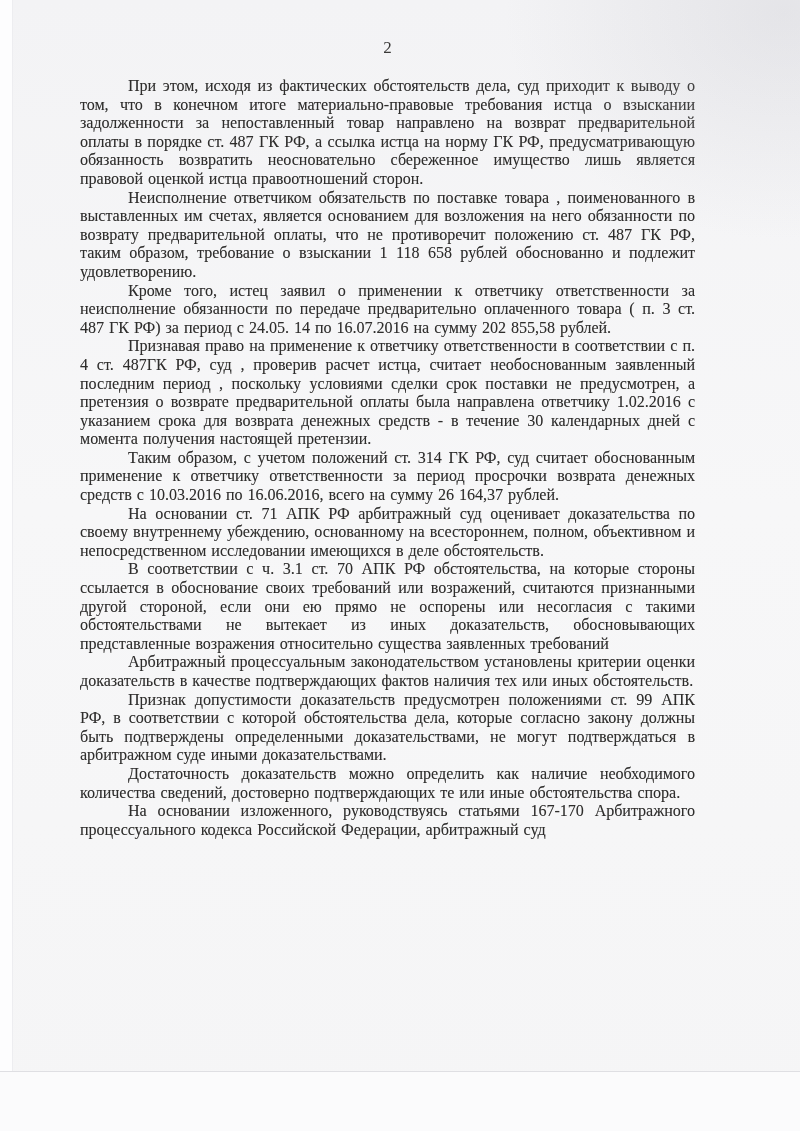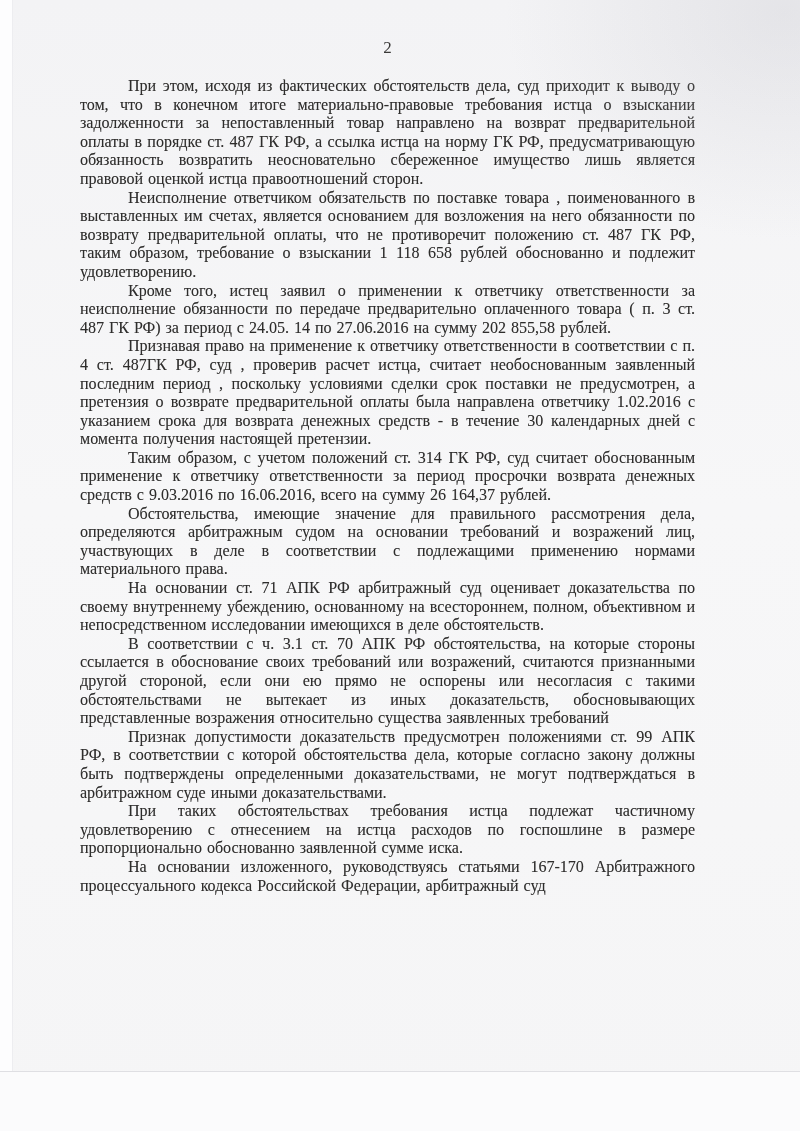--- a/index.html
+++ b/index.html
@@ -65,24 +65,24 @@
 </head>
 <body>
 
 <div class="scan">
   <div class="left-strip"></div>
   <div class="corner-shade"></div>
   <div class="page-number">2</div>
   <div class="text-block">
       <p class="para">При этом, исходя из фактических обстоятельств дела, суд приходит к выводу о том, что в конечном итоге материально-правовые требования истца о взыскании задолженности за непоставленный товар направлено на возврат предварительной оплаты в порядке ст. 487 ГК РФ, а ссылка истца на норму ГК РФ, предусматривающую обязанность возвратить неосновательно сбереженное имущество лишь является правовой оценкой истца правоотношений сторон.</p>
       <p class="para">Неисполнение ответчиком обязательств по поставке товара , поименованного в выставленных им счетах, является основанием для возложения на него обязанности по возврату предварительной оплаты, что не противоречит положению ст. 487 ГК РФ, таким образом, требование о взыскании 1 118 658 рублей обоснованно и подлежит удовлетворению.</p>
-      <p class="para">Кроме того, истец заявил о применении к ответчику ответственности за неисполнение обязанности по передаче предварительно оплаченного товара ( п. 3 ст. 487 ГК РФ) за период с 24.05. 14 по 27.06.2016 на сумму 202 855,58 рублей.</p>
+      <p class="para">Кроме того, истец заявил о применении к ответчику ответственности за неисполнение обязанности по передаче предварительно оплаченного товара ( п. 3 ст. 487 ГК РФ) за период с 24.05. 14 по 16.07.2016 на сумму 202 855,58 рублей.</p>
       <p class="para">Признавая право на применение к ответчику ответственности в соответствии с п. 4 ст. 487ГК РФ, суд , проверив расчет истца, считает необоснованным заявленный последним период , поскольку условиями сделки срок поставки не предусмотрен, а претензия о возврате предварительной оплаты была направлена ответчику 1.02.2016 с указанием срока для возврата денежных средств - в течение 30 календарных дней с момента получения настоящей претензии.</p>
-      <p class="para">Таким образом, с учетом положений ст. 314 ГК РФ, суд считает обоснованным применение к ответчику ответственности за период просрочки возврата денежных средств с 9.03.2016 по 16.06.2016, всего на сумму 26 164,37 рублей.</p>
-      <p class="para">Обстоятельства, имеющие значение для правильного рассмотрения дела, определяются арбитражным судом на основании требований и возражений лиц, участвующих в деле в соответствии с подлежащими применению нормами материального права.</p>
+      <p class="para">Таким образом, с учетом положений ст. 314 ГК РФ, суд считает обоснованным применение к ответчику ответственности за период просрочки возврата денежных средств с 10.03.2016 по 16.06.2016, всего на сумму 26 164,37 рублей.</p>
       <p class="para">На основании ст. 71 АПК РФ арбитражный суд оценивает доказательства по своему внутреннему убеждению, основанному на всестороннем, полном, объективном и непосредственном исследовании имеющихся в деле обстоятельств.</p>
       <p class="para">В соответствии с ч. 3.1 ст. 70 АПК РФ обстоятельства, на которые стороны ссылается в обоснование своих требований или возражений, считаются признанными другой стороной, если они ею прямо не оспорены или несогласия с такими обстоятельствами не вытекает из иных доказательств, обосновывающих представленные возражения относительно существа заявленных требований</p>
+      <p class="para">Арбитражный процессуальным законодательством установлены критерии оценки доказательств в качестве подтверждающих фактов наличия тех или иных обстоятельств.</p>
       <p class="para">Признак допустимости доказательств предусмотрен положениями ст. 99 АПК РФ, в соответствии с которой обстоятельства дела, которые согласно закону должны быть подтверждены определенными доказательствами, не могут подтверждаться в арбитражном суде иными доказательствами.</p>
-      <p class="para">При таких обстоятельствах требования истца подлежат частичному удовлетворению с отнесением на истца расходов по госпошлине в размере пропорционально обоснованно заявленной сумме иска.</p>
+      <p class="para">Достаточность доказательств можно определить как наличие необходимого количества сведений, достоверно подтверждающих те или иные обстоятельства спора.</p>
       <p class="para">На основании изложенного, руководствуясь статьями 167-170 Арбитражного процессуального кодекса Российской Федерации, арбитражный суд</p>
     </div>
   <div class="bottom-area"></div>
 </div>
 
 </body></html>

